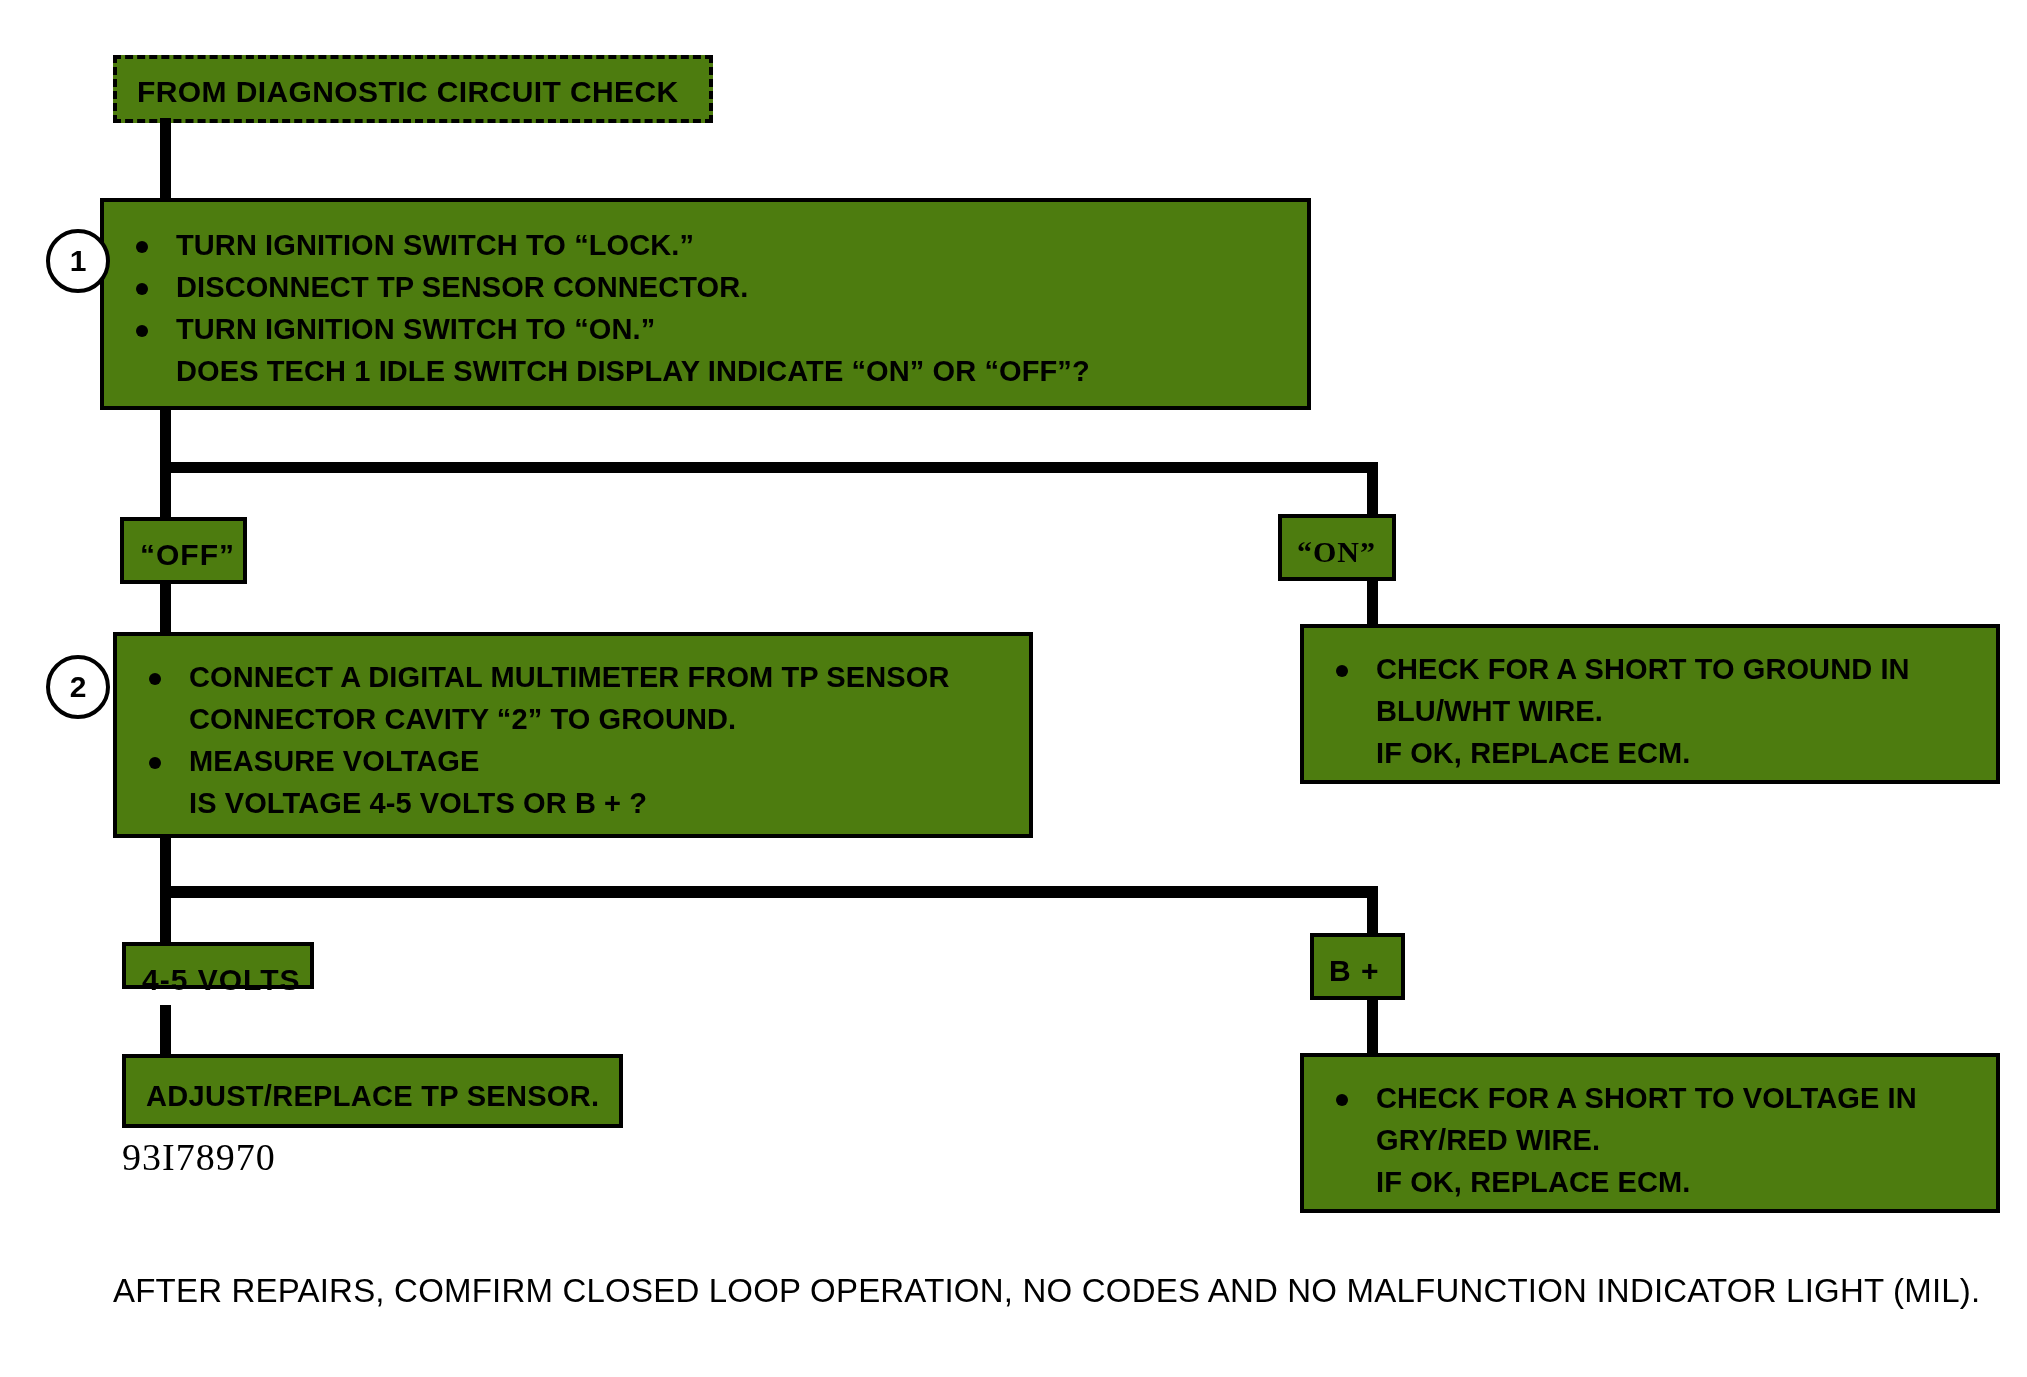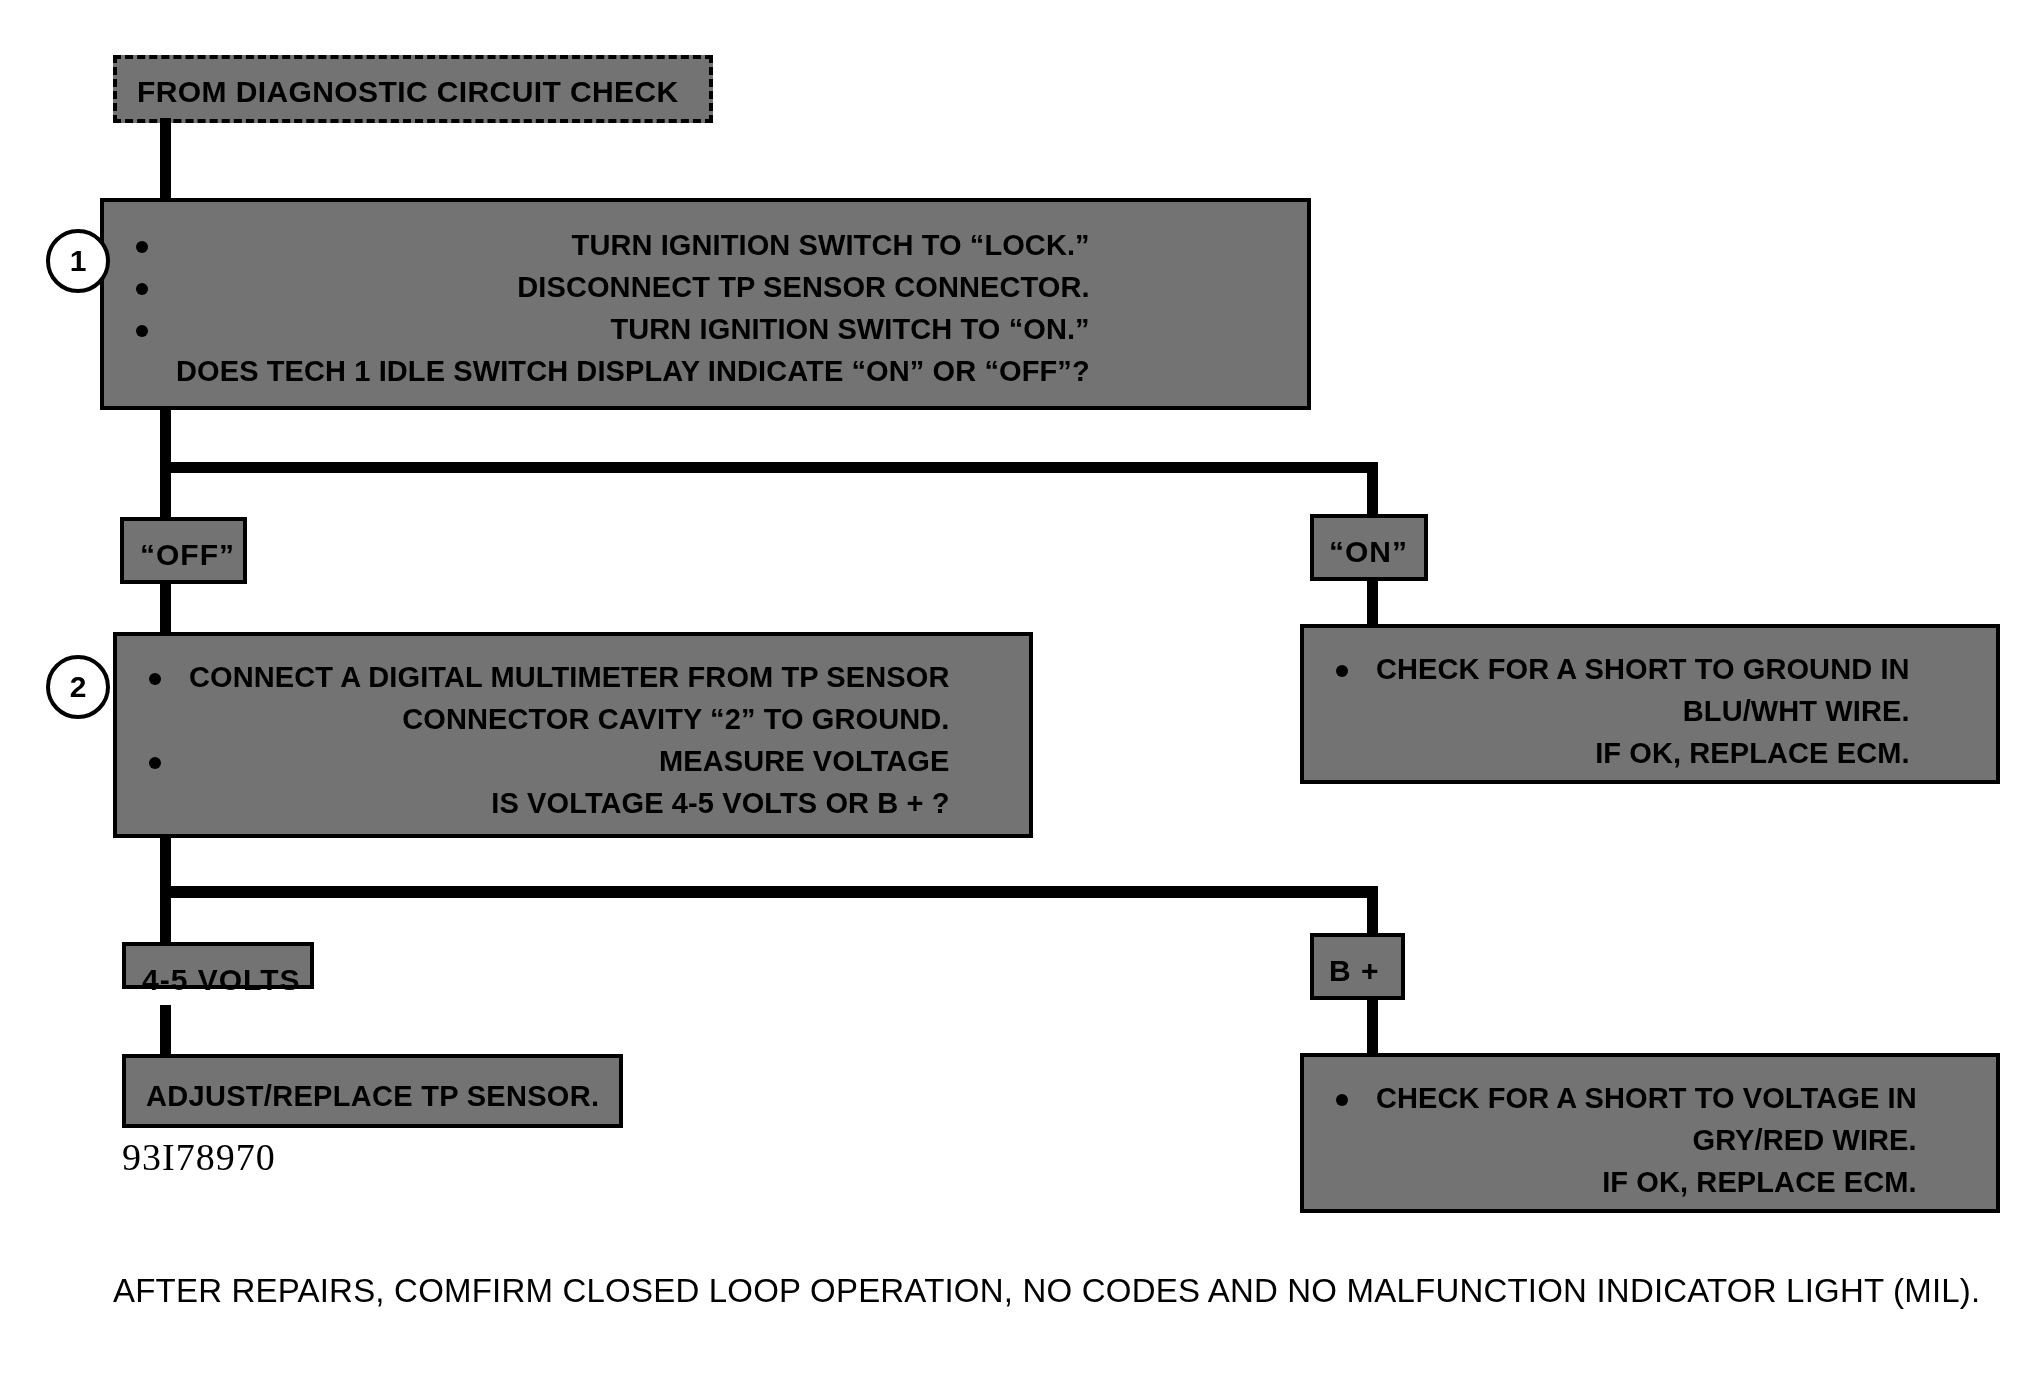--- a/index.html
+++ b/index.html
@@ -15,23 +15,22 @@
     background: #ffffff;
     font-family: "Liberation Sans", sans-serif;
     color: #000000;
     overflow: hidden;
   }
 
   
   .box {
     position: absolute;
     box-sizing: border-box;
-    background: #737373;
+    background: #4d7c0f;
     border: 4px solid #000000;
-    text-align: right;
   }
   .box.dashed {
     border: 4px dashed #000000;
   }
   .step-line {
     position: relative;
     display: block;
     font-weight: bold;
     font-size: 29px;
     line-height: 42px;
@@ -141,21 +140,21 @@
   <div class="conn" style="left:160px; top:462px; width:1218px; height:11px;"></div>
 
   <div class="conn" style="left:160px; top:462px; width:11px; height:58px;"></div>
 
   <div class="conn" style="left:1367px; top:462px; width:11px; height:58px;"></div>
 
   <div class="box" style="left:120px; top:517px; width:127px; height:67px;padding-left:48px;">
     <div class="branch-text" style="position:absolute; left:16px; top:17px;">“OFF”</div>
   </div>
 
-  <div class="box" style="left:1310px; top:514px; width:118px; height:67px;">
+  <div class="box" style="left:1278px; top:514px; width:118px; height:67px;font-family:Liberation Serif, serif;">
     <div class="branch-text" style="position:absolute; left:15px; top:17px;">“ON”</div>
   </div>
 
   <div class="conn" style="left:160px; top:580px; width:11px; height:58px;"></div>
 
   <div class="conn" style="left:1367px; top:578px; width:11px; height:48px;"></div>
 
   <div class="step-circle" style="left:46px; top:655px;">
     <span>2</span>
   </div>

